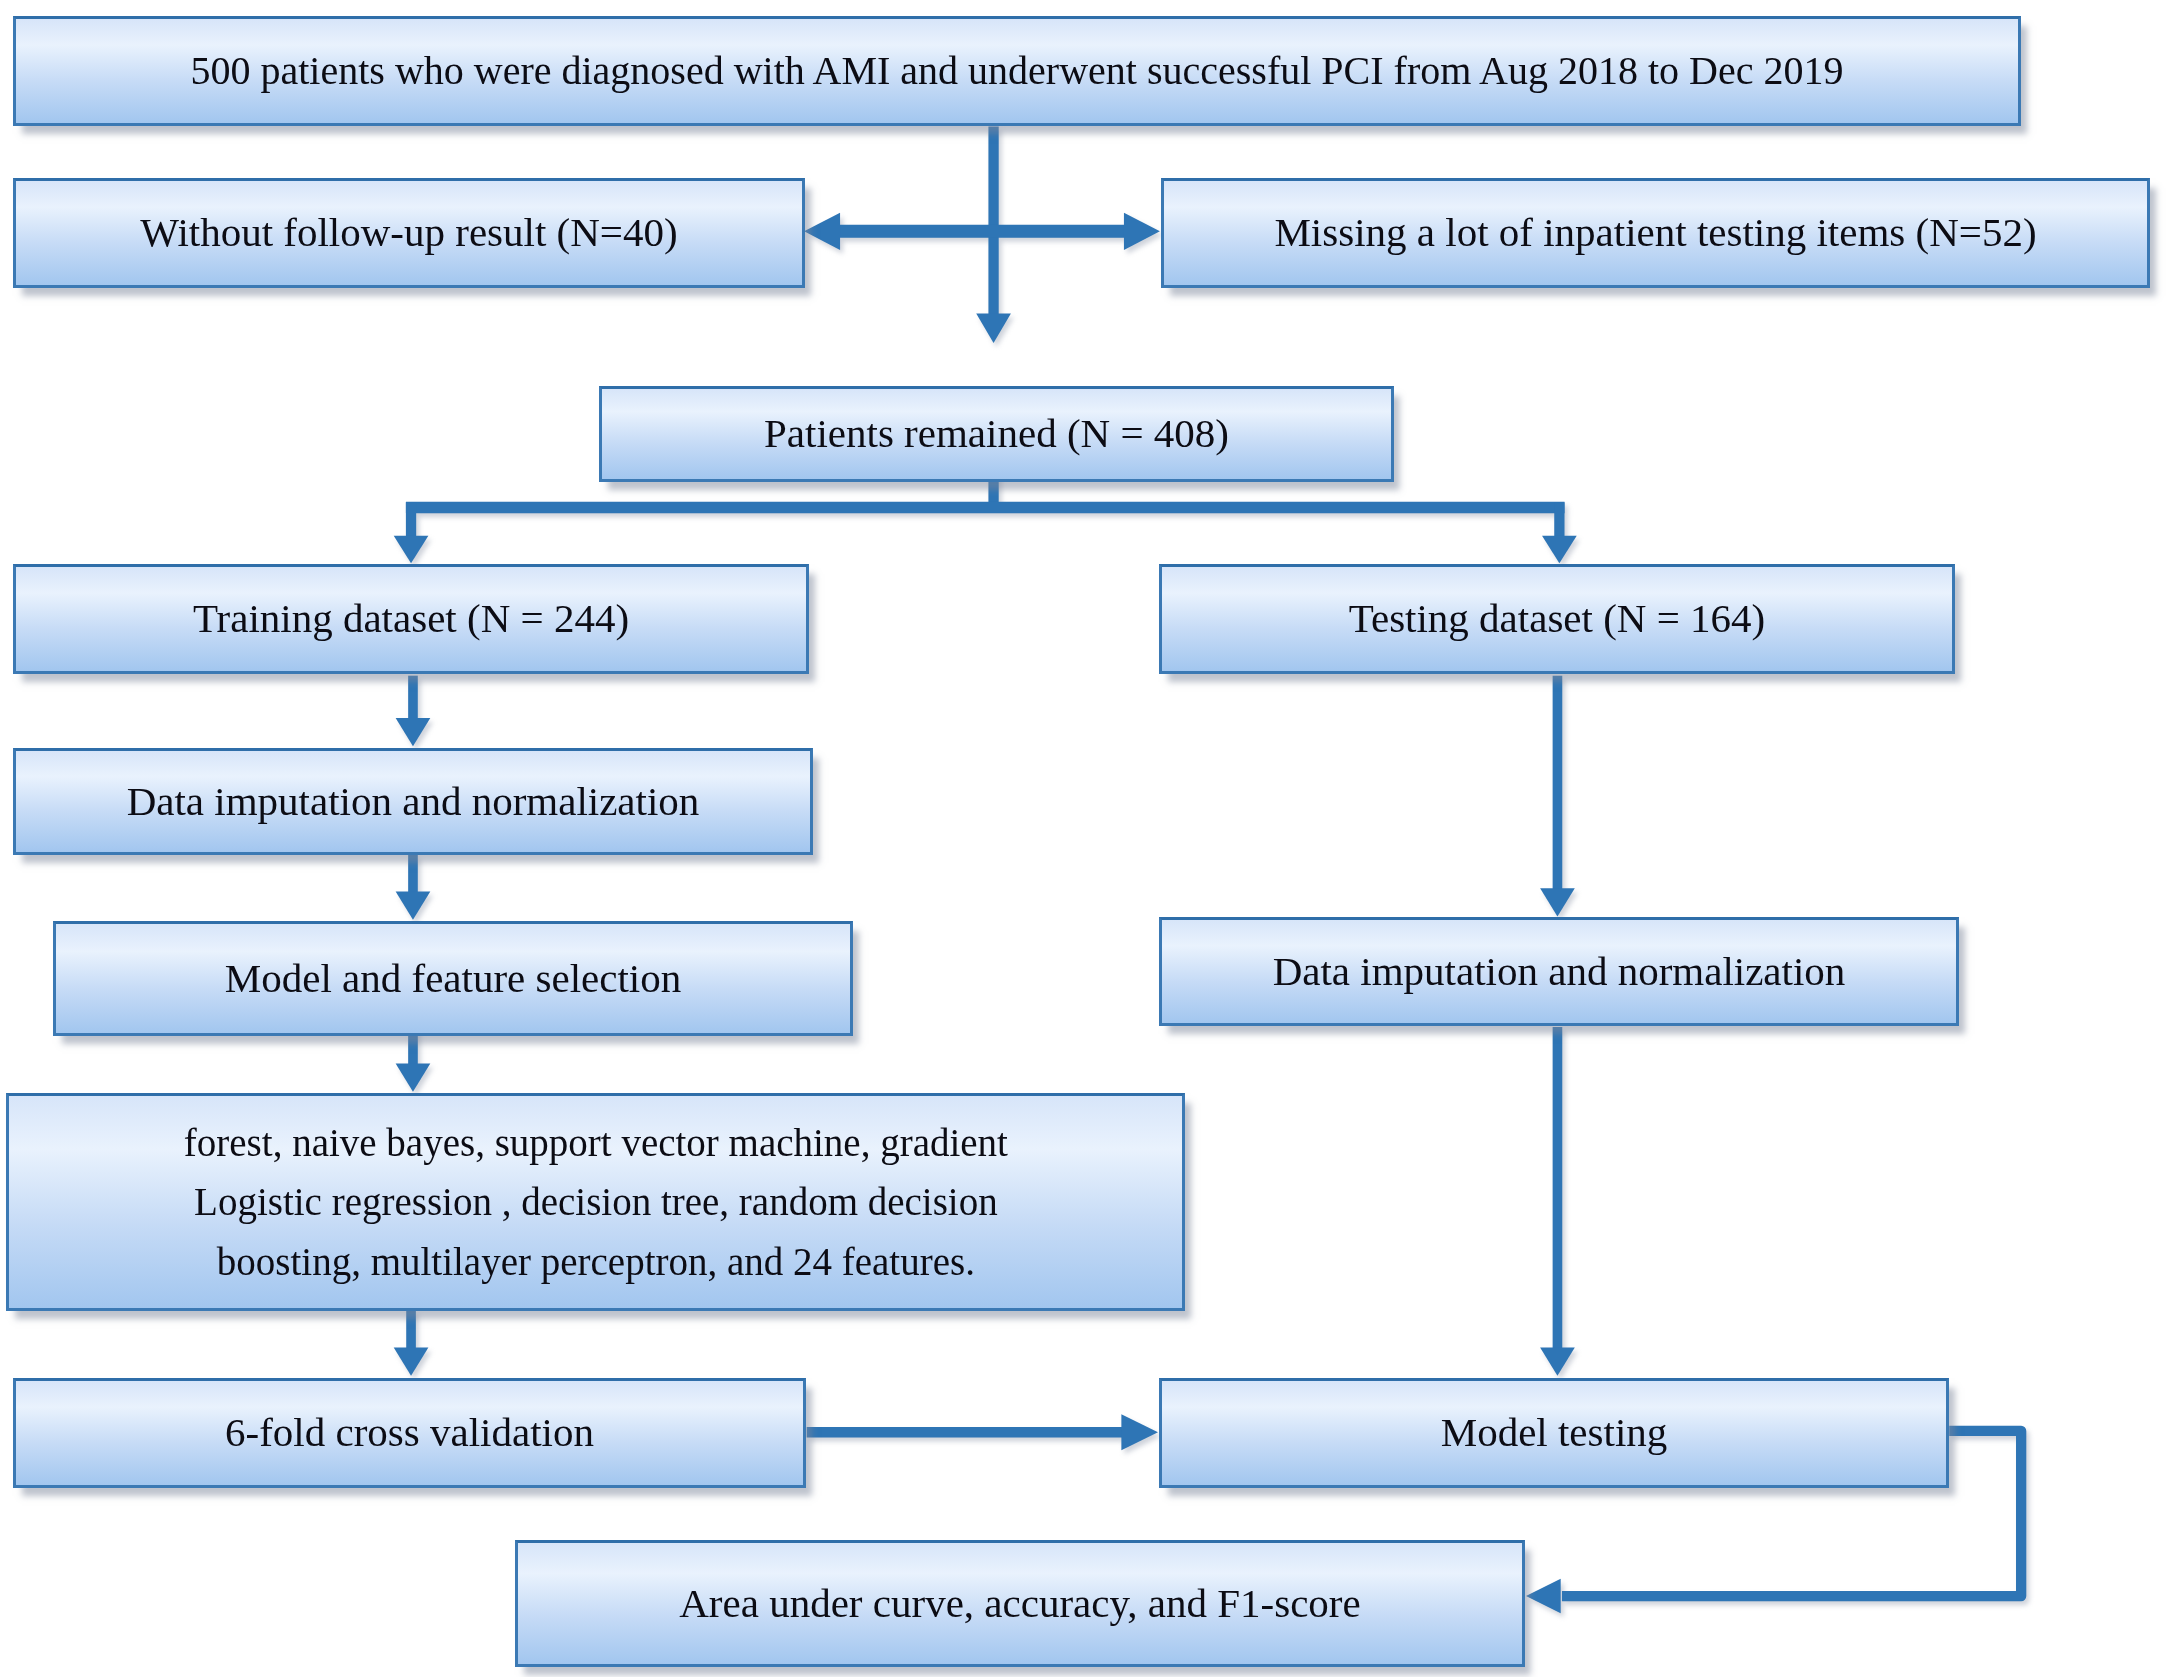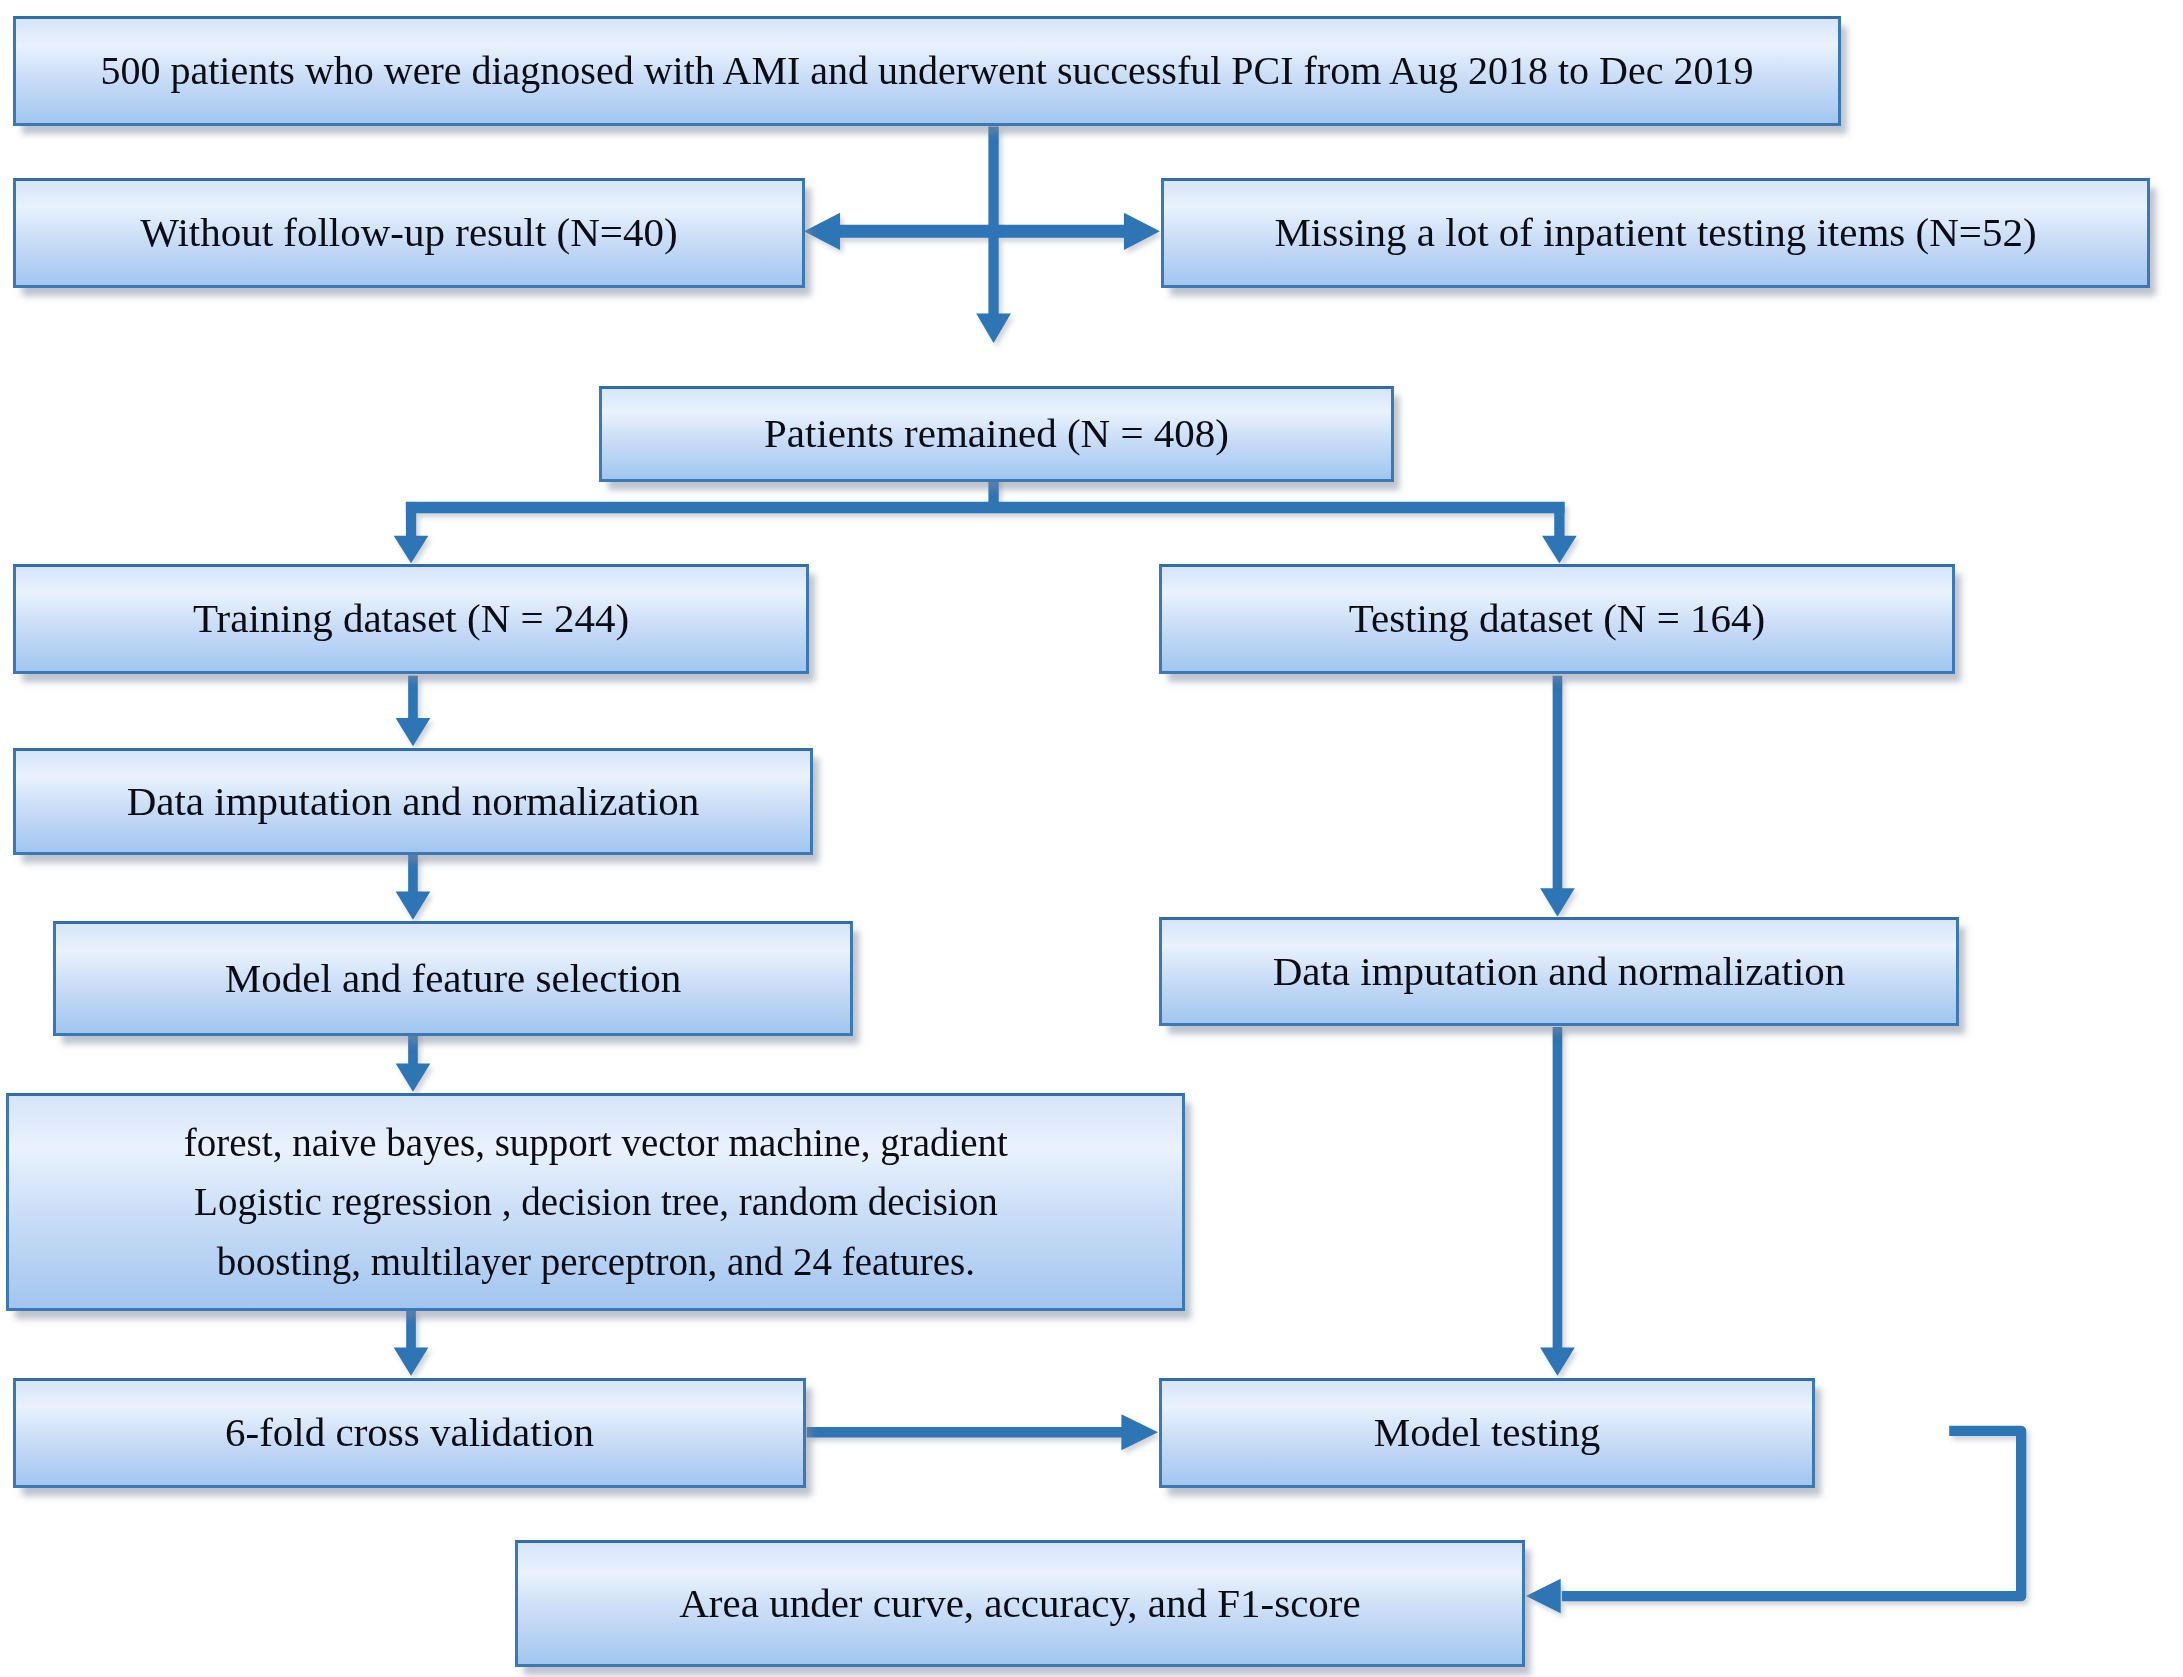--- a/index.html
+++ b/index.html
@@ -106,21 +106,21 @@
       <line x1="1256" y1="2230" x2="1748" y2="2230" stroke-width="16"></line>
       <polygon points="1746,2202 1746,2258 1803,2230"></polygon>
     </g>
 
     <g>
       <polyline points="3035,2228 3147,2228 3147,2485 2432,2485" stroke-width="16" stroke-linejoin="round"></polyline>
       <polygon points="2430,2458 2430,2512 2376,2485"></polygon>
     </g>
   </svg>
 
-  <div class="box small-font" style="left:13px;top:16px;width:1828px;height:110px;">
+  <div class="box small-font" style="left:13px;top:16px;width:2008px;height:110px;">
     <span class="label">500 patients who were diagnosed with AMI and underwent successful PCI from Aug 2018 to Dec 2019</span>
   </div>
 
   <div class="box" style="left:13px;top:178px;width:792px;height:110px;">
     <span class="label">Without follow-up result (N=40)</span>
   </div>
 
   <div class="box" style="left:1161px;top:178px;width:989px;height:110px;">
     <span class="label">Missing a lot of inpatient testing items (N=52)</span>
   </div>
@@ -154,21 +154,21 @@
   </div>
 
   <div class="box" style="left:1159px;top:917px;width:800px;height:109px;">
     <span class="label">Data imputation and normalization</span>
   </div>
 
   <div class="box" style="left:13px;top:1378px;width:793px;height:110px;">
     <span class="label">6-fold cross validation</span>
   </div>
 
-  <div class="box" style="left:1159px;top:1378px;width:656px;height:110px;">
+  <div class="box" style="left:1159px;top:1378px;width:790px;height:110px;">
     <span class="label">Model testing</span>
   </div>
 
   <div class="box" style="left:515px;top:1540px;width:1010px;height:127px;">
     <span class="label">Area under curve, accuracy, and F1-score</span>
   </div>
 
 </div>
 
 

